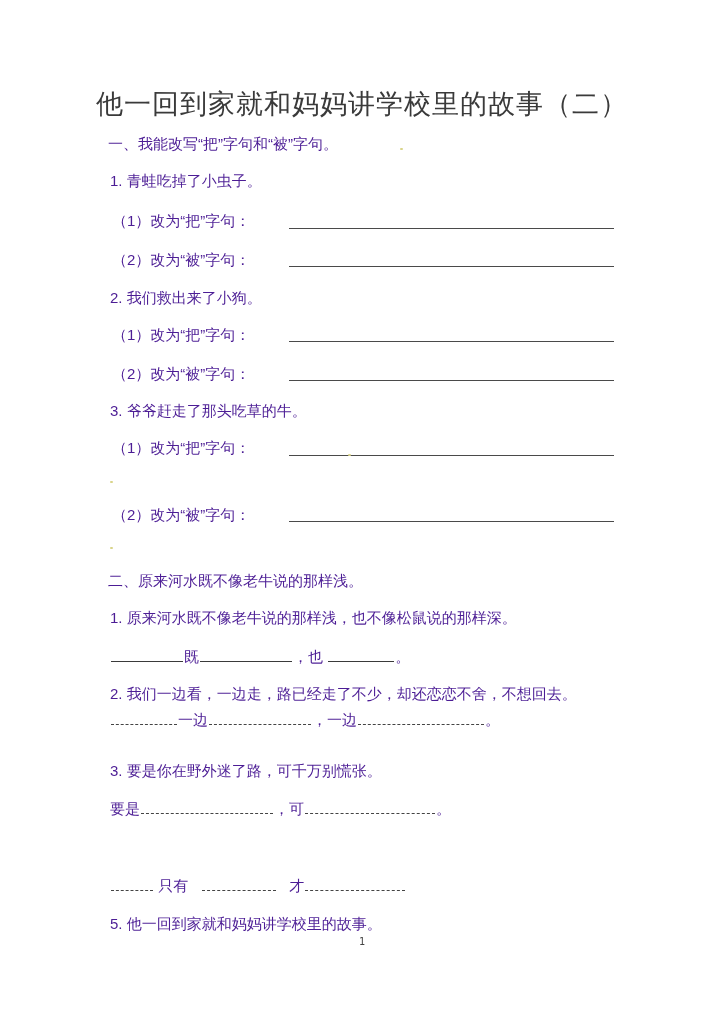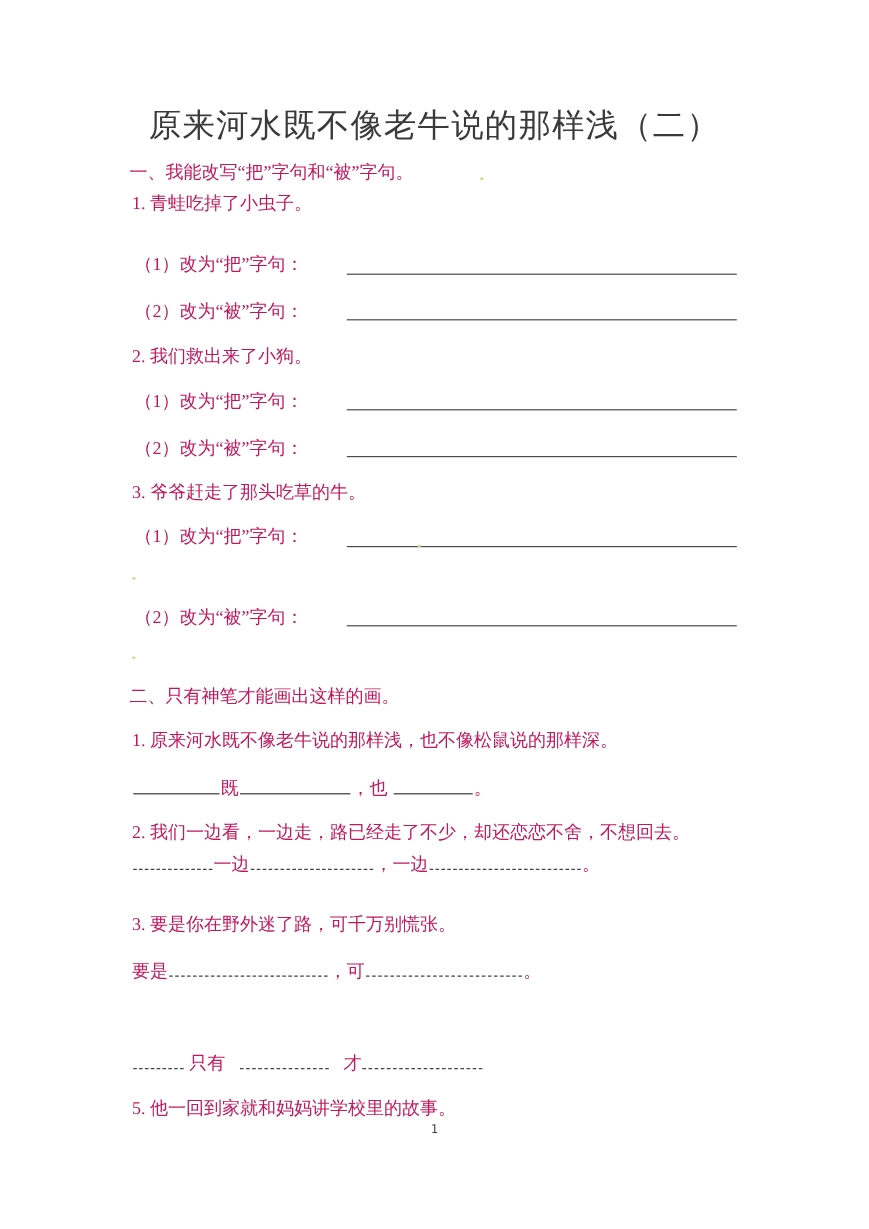--- a/index.html
+++ b/index.html
@@ -10,22 +10,22 @@
     }
     .page { position: absolute; left: 0; top: 0; width: 724px; height: 1024px; }
     .title {
       position: absolute; left: 0; width: 724px; top: 86px;
       text-align: center; font-size: 27px; color: #3a3a3a;
       letter-spacing: 1px; font-weight: normal;
       font-family: "DejaVu Sans", "Liberation Sans", sans-serif;
     }
     .line {
       position: absolute; left: 110px; font-size: 15px; white-space: nowrap;
-      line-height: 20px; color: #be185d;
-      font-family: Liberation Serif, serif;
+      line-height: 20px; color: #4c1d95;
+      font-family: Liberation Sans, sans-serif;
     }
     .sub { left: 112px; }
     .fill {
       position: absolute; left: 289px; width: 325px; height: 0;
       border-top: 1.5px solid #4a4a4a;
     }
     .blank {
       display: inline-block; border-bottom: 1.3px solid #3a3a3a;
       height: 14px; vertical-align: baseline; margin: 0 1px;
     }
@@ -37,25 +37,25 @@
     .pagenum {
       position: absolute; top: 936px; left: 0; width: 724px; text-align: center;
       font-size: 10px; color: #444; font-family: "DejaVu Sans Mono", monospace;
     }
   </style>
 </head>
 <body>
 
 <div class="page">
 
-  <div class="title">原来河水既不像老牛说的那样浅（二）</div>
+  <div class="title">他一回到家就和妈妈讲学校里的故事（二）</div>
 
   <div class="line" style="top:134px; left:108px;">一、我能改写“把”字句和“被”字句。</div>
 
-  <div class="line" style="top:160px;">1. 青蛙吃掉了小虫子。</div>
+  <div class="line" style="top:171px;">1. 青蛙吃掉了小虫子。</div>
   <div class="line sub" style="top:211px;">（1）改为“把”字句：</div>
   <div class="fill" style="top:228px;"></div>
   <div class="line sub" style="top:250px;">（2）改为“被”字句：</div>
   <div class="fill" style="top:266px;"></div>
 
   <div class="line" style="top:288px;">2. 我们救出来了小狗。</div>
   <div class="line sub" style="top:325px;">（1）改为“把”字句：</div>
   <div class="fill" style="top:341px;"></div>
   <div class="line sub" style="top:364px;">（2）改为“被”字句：</div>
   <div class="fill" style="top:380px;"></div>
@@ -64,21 +64,21 @@
   <div class="line sub" style="top:438px;">（1）改为“把”字句：</div>
   <div class="fill" style="top:455px;"></div>
   <div class="line sub" style="top:505px;">（2）改为“被”字句：</div>
   <div class="fill" style="top:521px;"></div>
 
   <div class="speck" style="left:110px; top:481px;"></div>
   <div class="speck" style="left:110px; top:547px;"></div>
   <div class="speck" style="left:348px; top:454px;"></div>
   <div class="speck" style="left:400px; top:148px;"></div>
 
-  <div class="line" style="top:571px; left:108px;">二、只有神笔才能画出这样的画。</div>
+  <div class="line" style="top:571px; left:108px;">二、原来河水既不像老牛说的那样浅。</div>
 
   <div class="line" style="top:608px;">1. 原来河水既不像老牛说的那样浅，也不像松鼠说的那样深。</div>
   <div class="line" style="top:647px;">
     <span class="blank" style="width:72px;"></span><span>既</span><span class="blank" style="width:92px;"></span><span>，也 </span><span class="blank" style="width:66px;"></span><span>。</span>
   </div>
 
   <div class="line" style="top:684px;">2. 我们一边看，一边走，路已经走了不少，却还恋恋不舍，不想回去。</div>
   <div class="line" style="top:710px;">
     <span class="dashed" style="width:66px;"></span><span>一边</span><span class="dashed" style="width:102px;"></span><span>，一边</span><span class="dashed" style="width:126px;"></span><span>。</span>
   </div>

